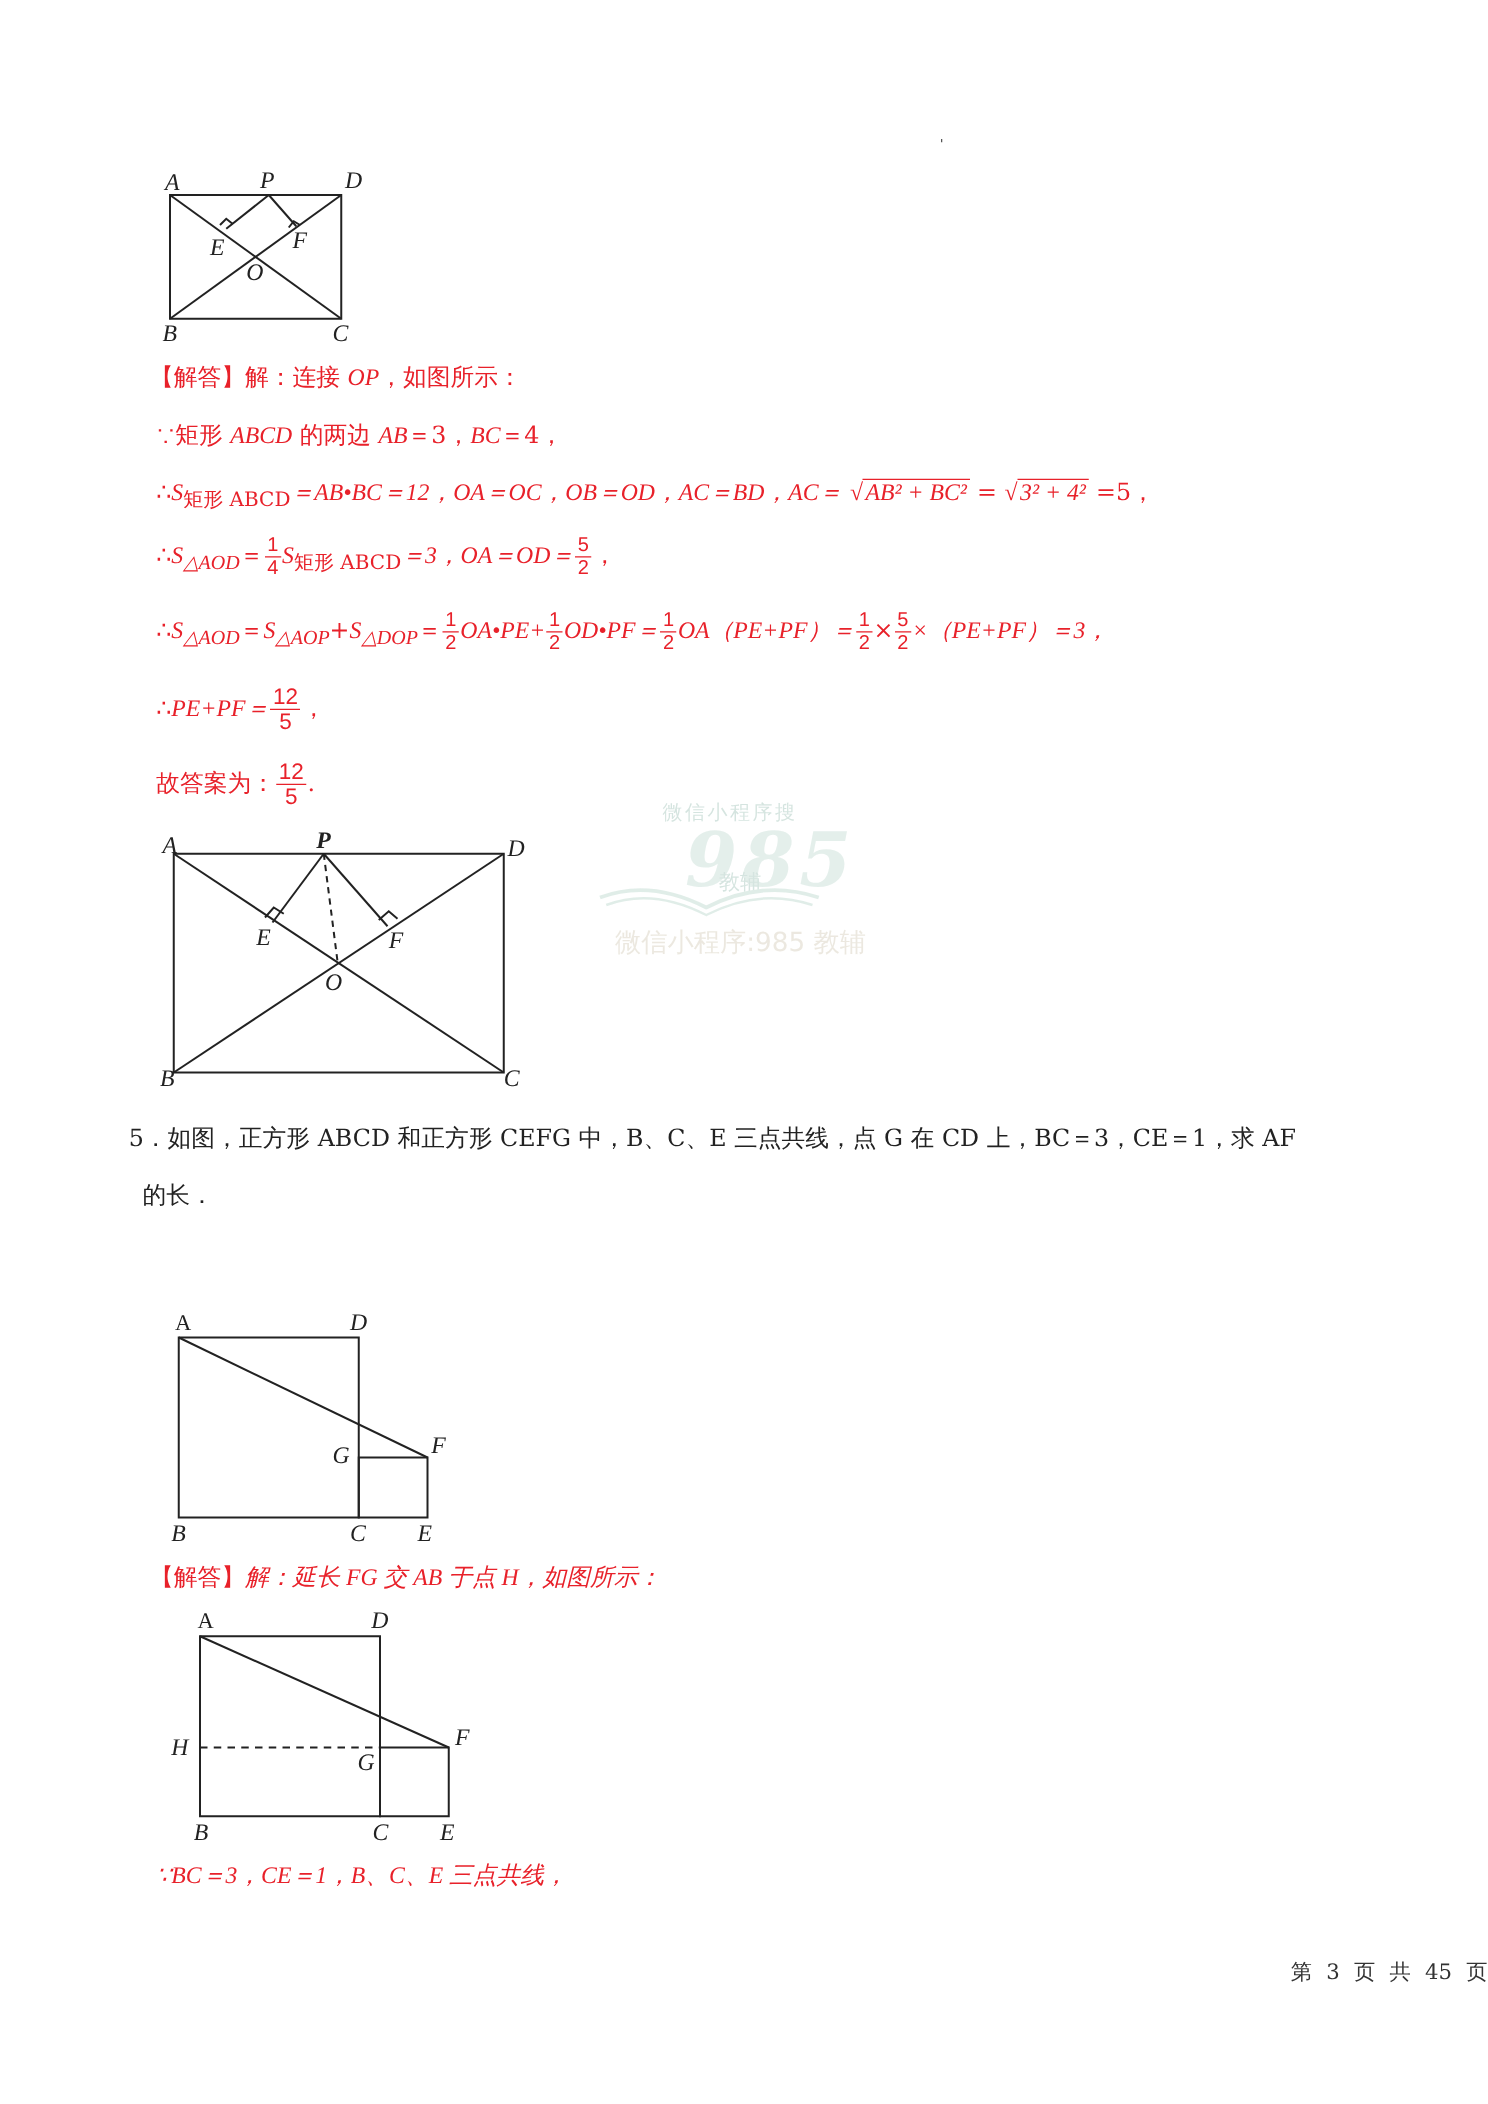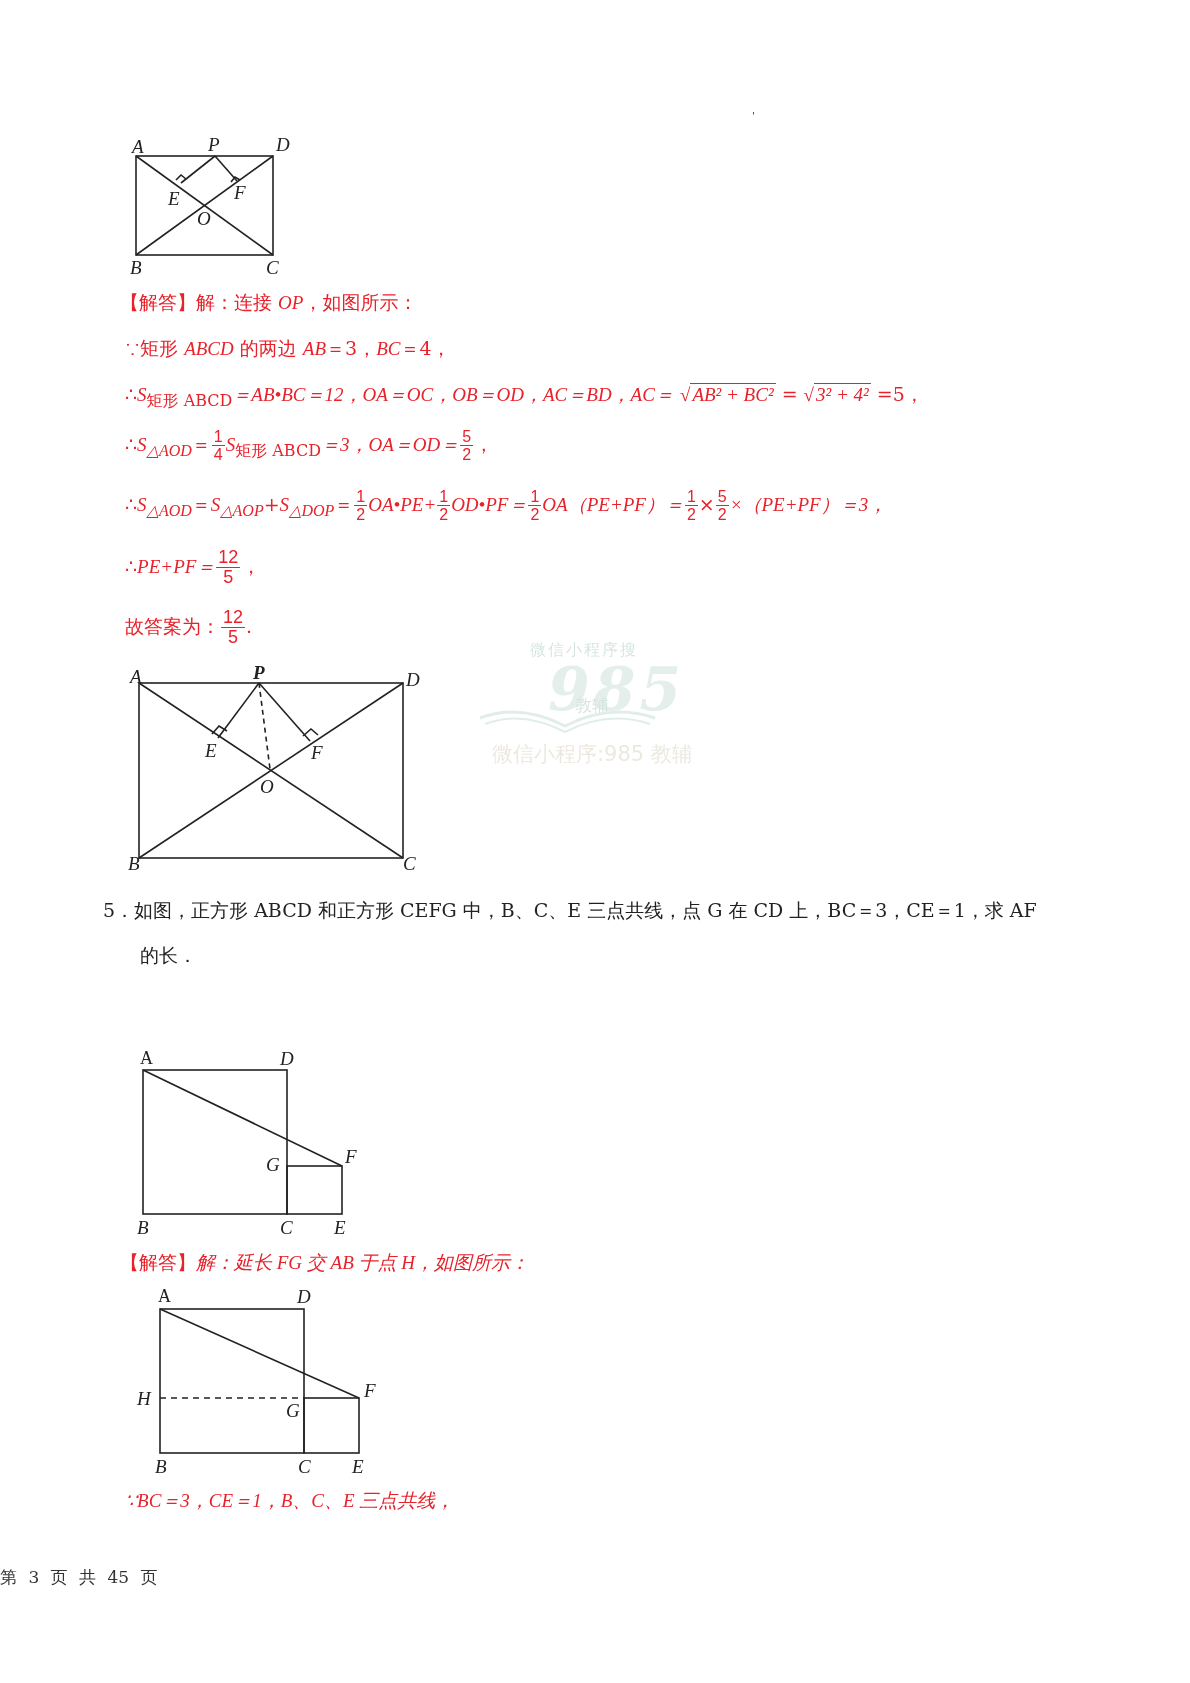--- a/index.html
+++ b/index.html
@@ -21,21 +21,21 @@
   .sqrt { display: inline-block; font-family: "Liberation Serif", serif; font-style: italic; }
   .sqrt .rad { border-top: 1.5px solid #e8212a; padding: 0 2px; }
   .fig-label { position: absolute; font-family: "Liberation Serif", serif; font-style: italic; font-size: 19px; color: #222; }
   .fig-label-up { position: absolute; font-family: "Liberation Serif", serif; font-style: normal; font-size: 18px; color: #222; }
   svg { position: absolute; overflow: visible; }
   .watermark { position: absolute; left: 470px; top: 640px; width: 260px; height: 200px; opacity: 0.35; }
   .wm-top { position: absolute; left: 60px; top: 0; font-family: "DejaVu Sans", sans-serif; font-size: 16px; color: #8ab5a7; letter-spacing: 2px; }
   .wm-num { position: absolute; left: 78px; top: 14px; font-family: "DejaVu Serif", serif; font-style: italic; font-weight: bold; font-size: 60px; color: #b5d3c8; letter-spacing: 4px; }
   .wm-sub { position: absolute; left: 105px; top: 54px; font-family: "DejaVu Sans", sans-serif; font-size: 17px; color: #8ab5a7; }
   .wm-bottom { position: absolute; left: 22px; top: 100px; font-family: "DejaVu Sans", sans-serif; font-size: 21px; color: #c9c0a8; }
-  .footer { position: absolute; top: 1566px; left: 0; width: 1190px; text-align: left; font-size: 17px; color: #333; font-family: "DejaVu Serif", serif; word-spacing: 6px; }
+  .footer { position: absolute; top: 1566px; left: 0; width: 1190px; text-align: right; font-size: 17px; color: #333; font-family: "DejaVu Serif", serif; word-spacing: 6px; }
   .q-text { font-size: 19px; color: #222; }
 </style>
 </head>
 <body>
 
 <div class="abs black" style="left:752px; top:110px; font-size:10px;">'</div>
 
 <div>
   <svg style="left:0; top:0;" width="1190" height="1683">
     <g stroke="#222" stroke-width="1.6" fill="none">
@@ -117,21 +117,21 @@
   <svg style="left:0; top:58px;" width="200" height="40">
     <path d="M10 20 Q50 5 95 28 Q140 5 185 20" stroke="#a9cdbf" stroke-width="3" fill="none"></path>
     <path d="M15 26 Q52 12 95 34 Q138 12 180 26" stroke="#a9cdbf" stroke-width="2" fill="none"></path>
   </svg>
   <span class="wm-bottom">微信小程序:985 教辅</span>
 </div>
 
 <div class="abs q-text" style="left:103px; top:898px; white-space:nowrap;">
   <span>5．</span><span>如图，正方形 ABCD 和正方形 CEFG 中，B、C、E 三点共线，点 G 在 CD 上，BC＝3，CE＝1，求 AF</span>
 </div>
-<div class="abs q-text" style="left:140px; top:943px;">的长．</div>
+<div class="abs q-text" style="left:114px; top:943px;">的长．</div>
 
 <div>
   <svg style="left:0; top:0;" width="1190" height="1683">
     <g stroke="#222" stroke-width="1.6" fill="none">
       <rect x="143" y="1070" width="144" height="144"></rect>
       <rect x="287" y="1166" width="55" height="48"></rect>
       <line x1="143" y1="1070" x2="342" y2="1166"></line>
     </g>
   </svg>
   <span class="fig-label-up" style="left:140px; top:1048px;">A</span>

